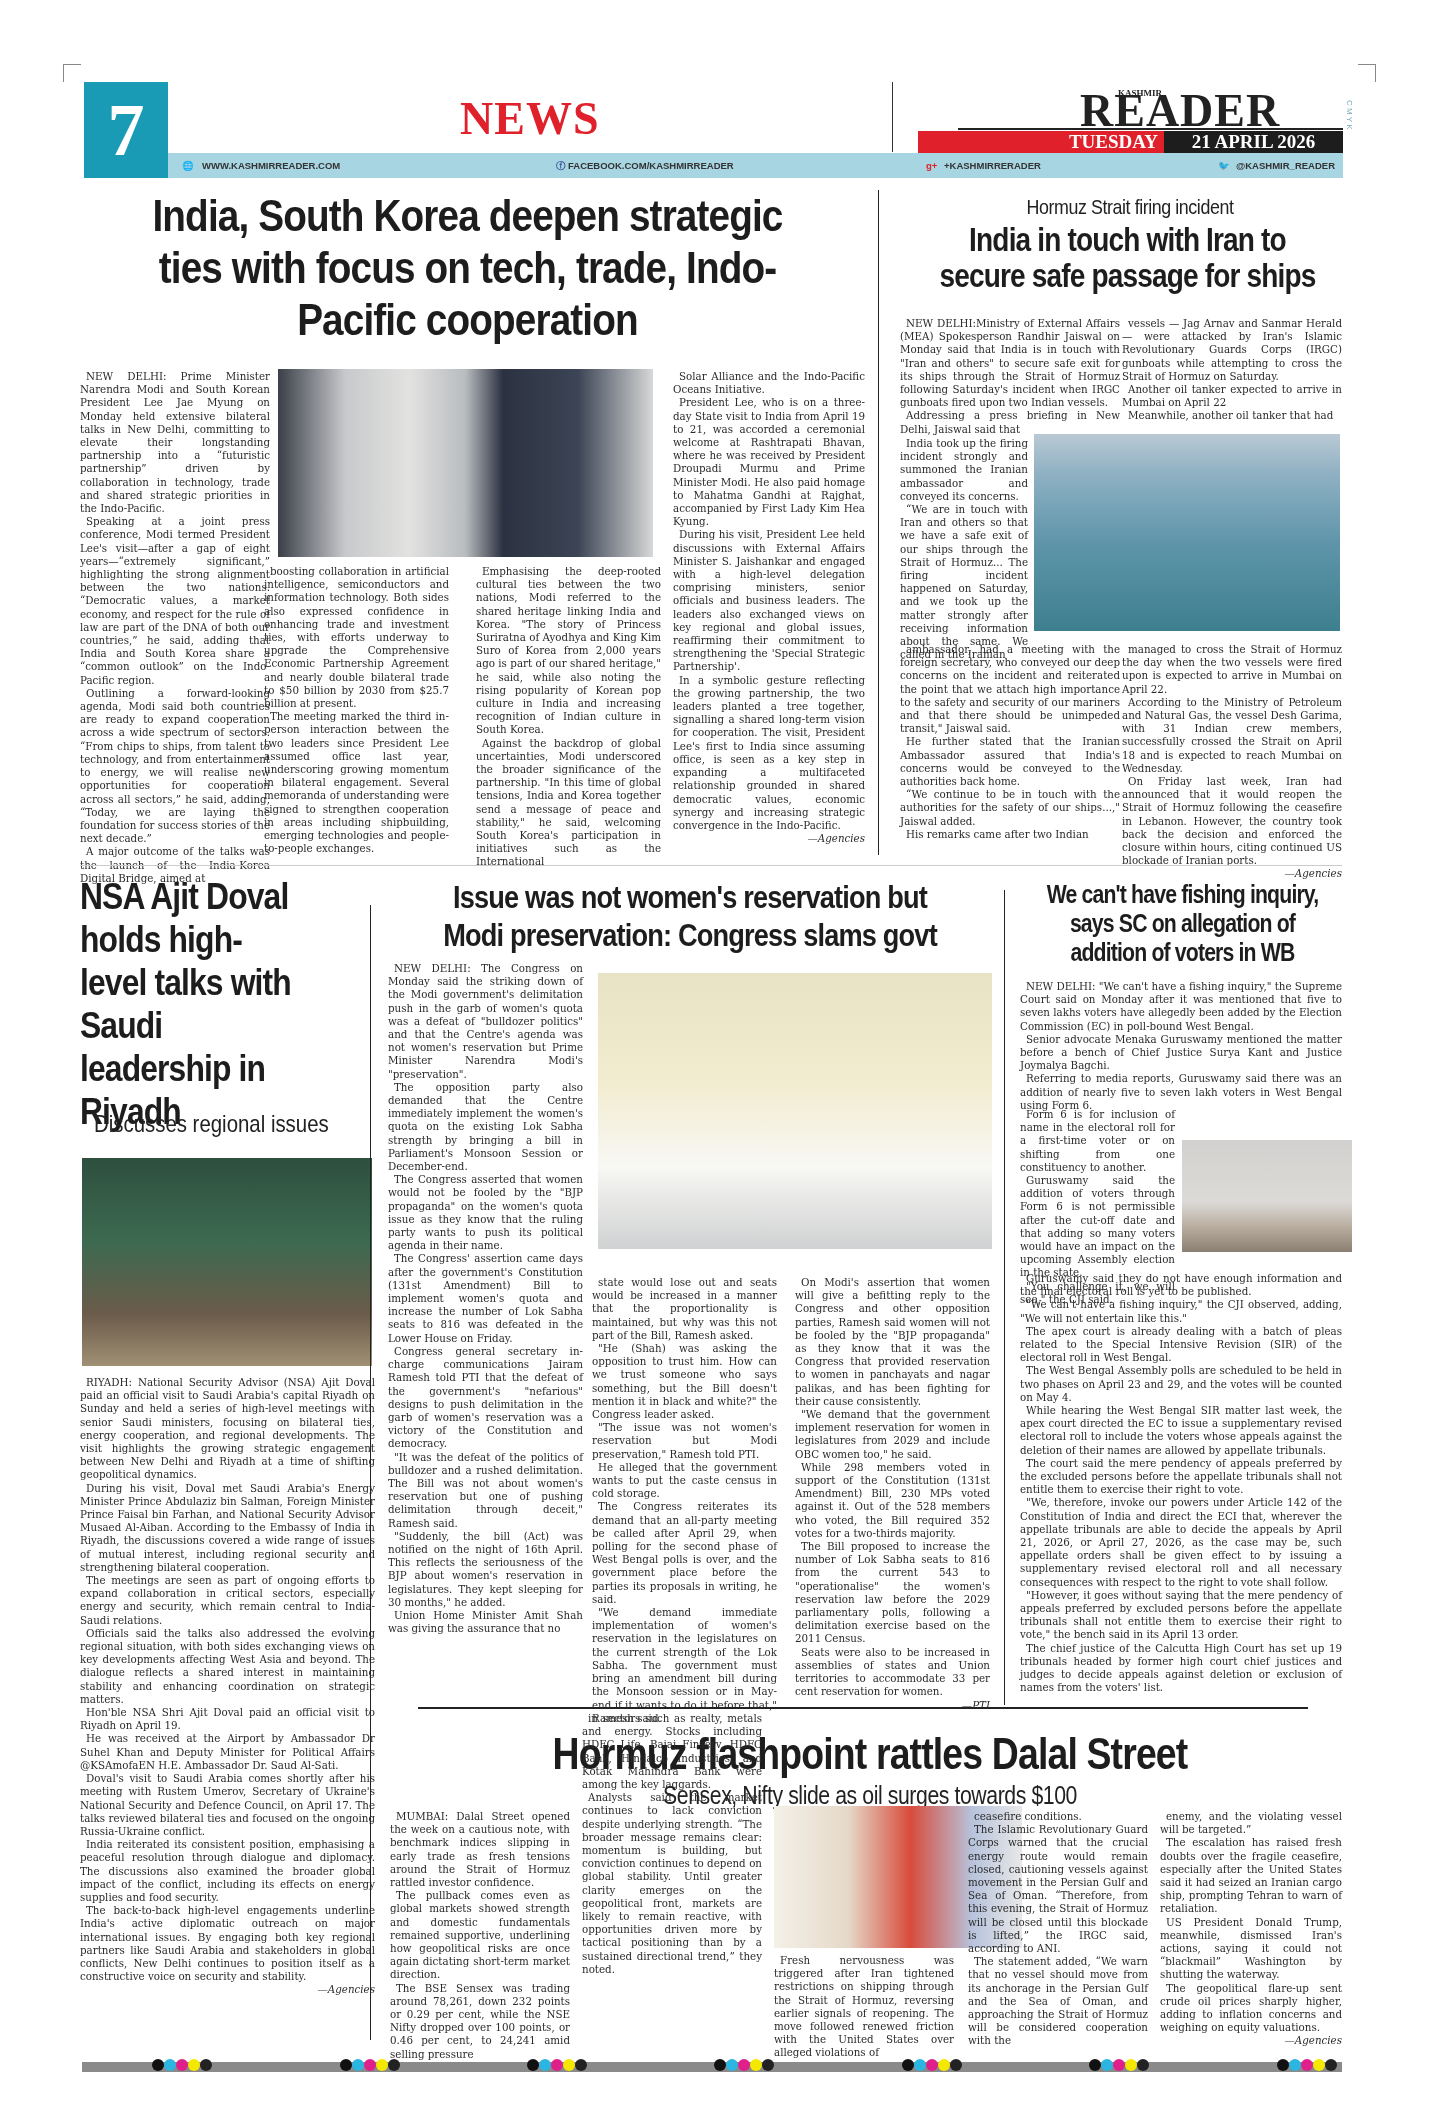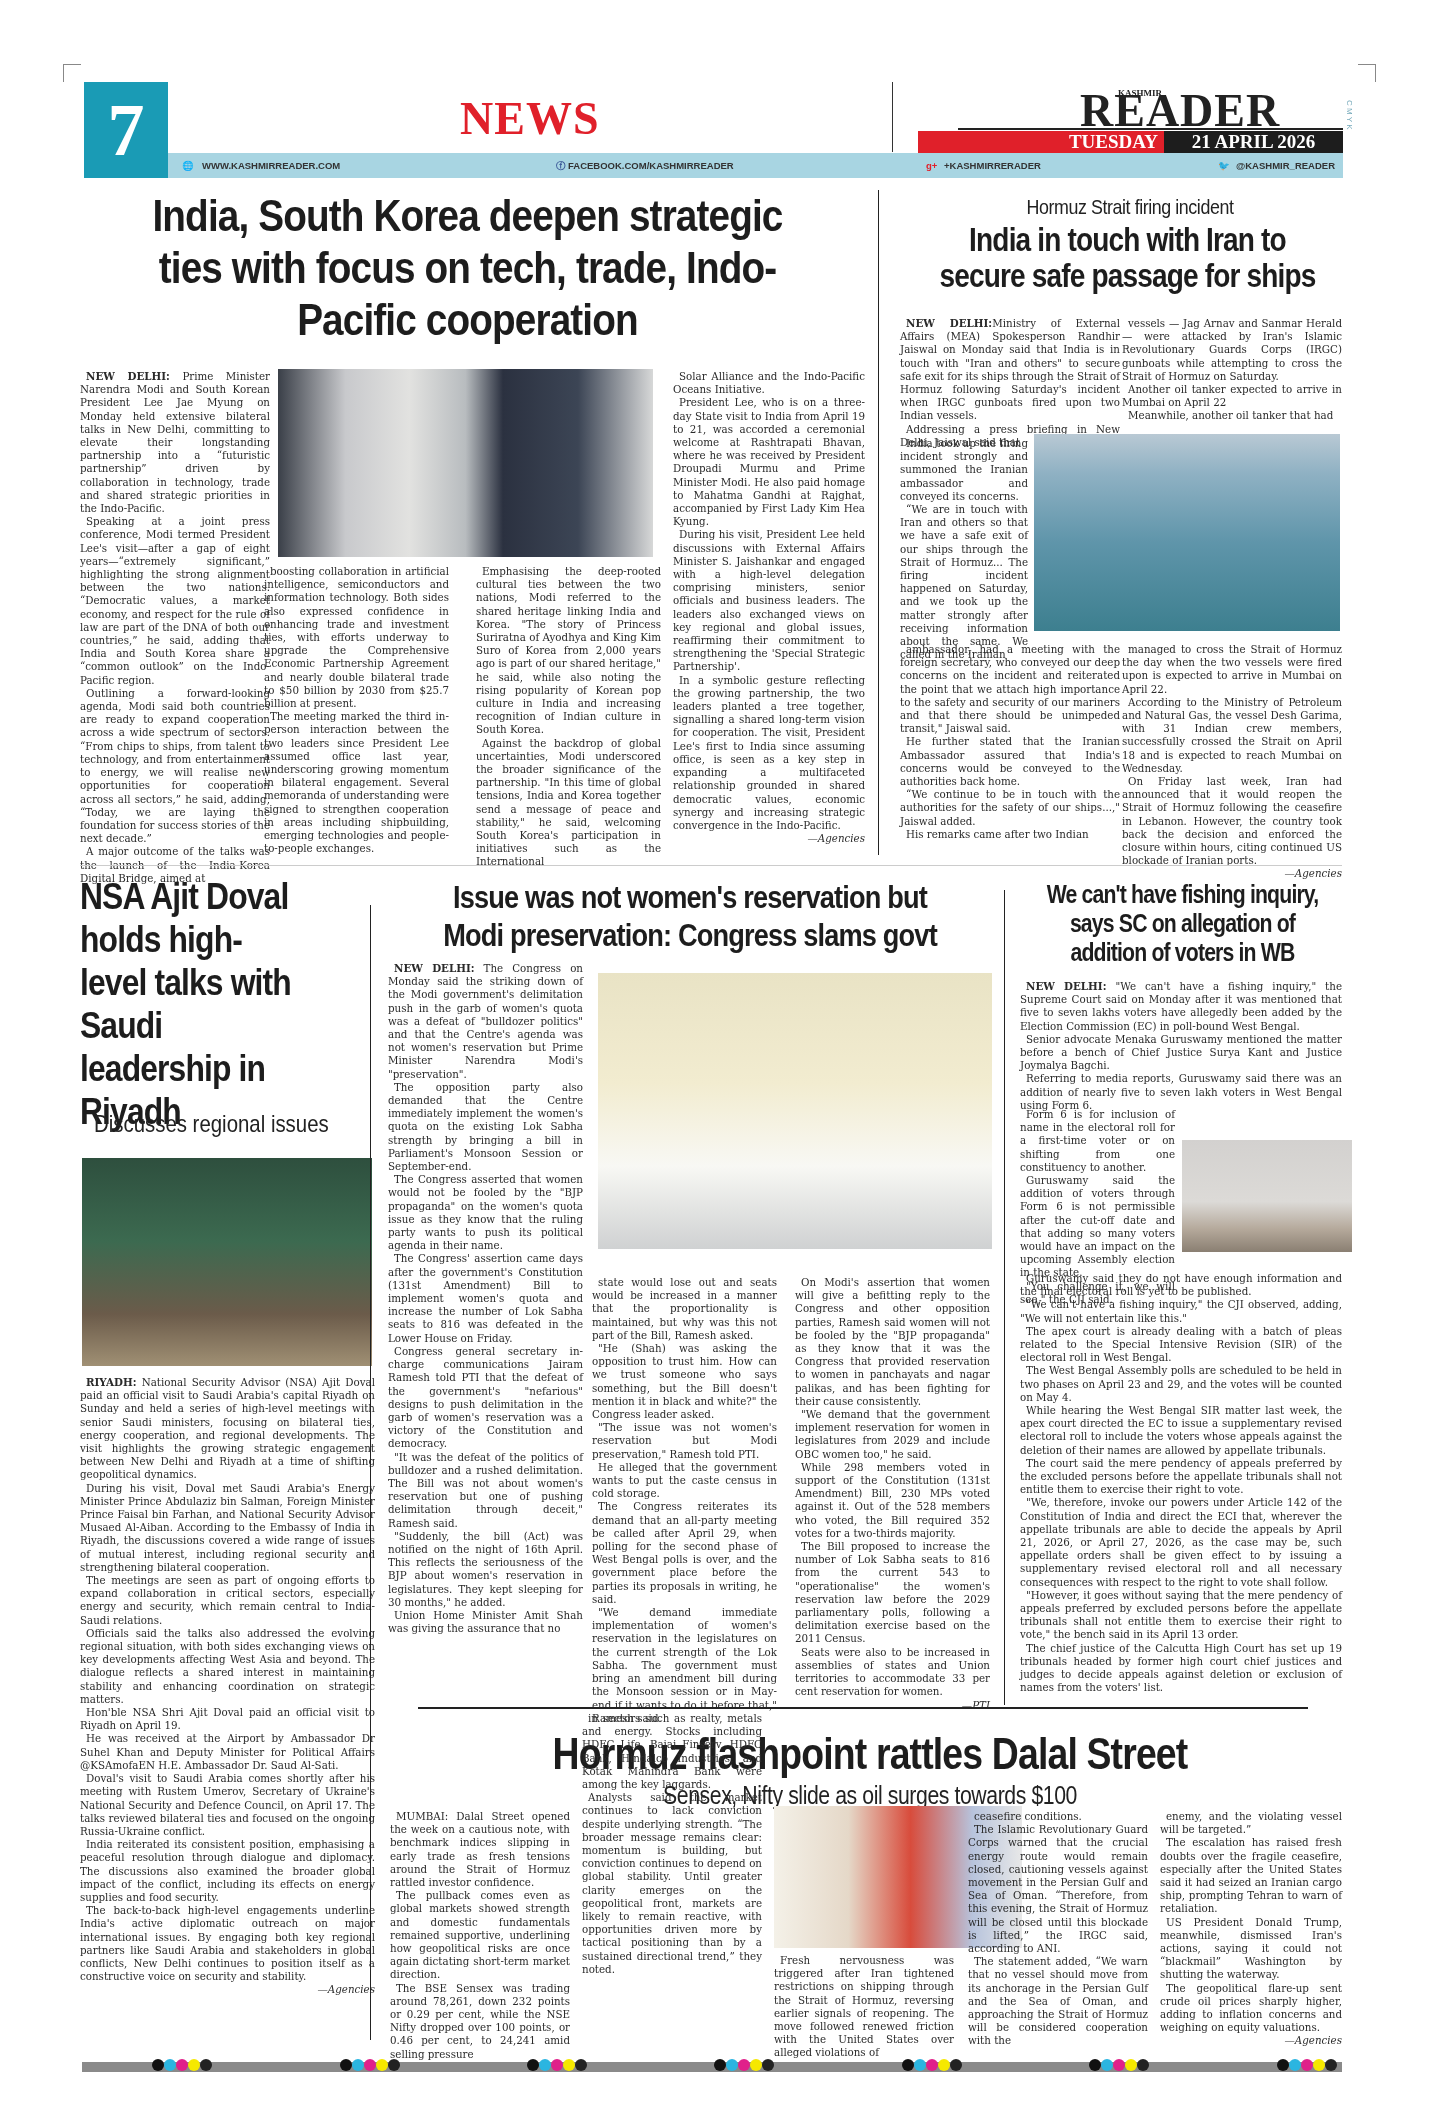--- a/index.html
+++ b/index.html
@@ -18,21 +18,21 @@
 .socbar{left:168px;top:153px;width:1175px;height:25px;background:#a8d5e2;font-family:"Liberation Sans",sans-serif;font-weight:bold;font-size:9.5px;color:#333}
 .socbar span{position:absolute;top:7px}
 .cmyk{left:1345px;top:100px;font-size:8px;color:#7ab;font-family:"Liberation Sans",sans-serif;writing-mode:vertical-rl}
 h1,h2,h3{font-family:"Liberation Sans",sans-serif;font-weight:bold;color:#1d1d1d;letter-spacing:-1px}
 .head1{left:95px;top:190px;width:745px;text-align:center;font-size:45px;line-height:52px;transform:scaleX(.86);transform-origin:center top}
 .kicker{font-family:"Liberation Sans",sans-serif;color:#222;letter-spacing:-.5px}
 .k2{left:920px;top:195px;width:420px;text-align:center;font-size:21px;transform:scaleX(.85)}
 .head2{left:900px;top:222px;width:455px;text-align:center;font-size:33px;line-height:36px;transform:scaleX(.85)}
 .col{position:absolute;font-size:10.3px;line-height:13.2px;text-align:justify;color:#2a2a2a;hyphens:auto}
 .col p{text-indent:6px}
-.col b{font-weight:bold}
+.col b{font-weight:normal}
 .ag{text-align:right;font-style:italic}
 .photo{position:absolute;overflow:hidden}
 .ph-modi{left:278px;top:369px;width:375px;height:188px;background:linear-gradient(90deg,#3a3f48 0%,#c8c9cc 18%,#e2e2e0 35%,#b8bcbf 50%,#2b3140 60%,#3c4555 80%,#d7d8d8 100%)}
 .ph-boats{left:1034px;top:434px;width:306px;height:197px;background:linear-gradient(180deg,#b9c9d4 0%,#8fb1c3 20%,#5f95aa 55%,#3d7f8f 100%)}
 .hr{position:absolute;height:2px;background:#222}
 .vr{position:absolute;width:2px;background:#222}
 .head3{left:80px;top:875px;width:260px;font-size:37px;line-height:43px;transform:scaleX(.86);transform-origin:left top}
 .sub3{left:94px;top:1110px;font-family:"Liberation Sans",sans-serif;font-size:24px;color:#222;transform:scaleX(.85);transform-origin:left top}
 .ph-saudi{left:82px;top:1158px;width:290px;height:208px;background:linear-gradient(180deg,#2e4f3e 0%,#3c6a50 40%,#6b5b4a 75%,#a09074 100%)}
 .head4{left:380px;top:878px;width:620px;text-align:center;font-size:32px;line-height:38px;transform:scaleX(.85)}
@@ -143,21 +143,21 @@
   <p>India reiterated its consistent position, emphasising a peaceful resolution through dialogue and diplomacy. The discussions also examined the broader global impact of the conflict, including its effects on energy supplies and food security.</p>
   <p>The back-to-back high-level engagements underline India's active diplomatic outreach on major international issues. By engaging both key regional partners like Saudi Arabia and stakeholders in global conflicts, New Delhi continues to position itself as a constructive voice on security and stability.</p>
   <div class="ag">—Agencies</div>
 </div>
 <div class="vr" style="left:370px;top:905px;height:1135px;width:1px"></div>
 
 <h2 class="abs head4">Issue was not women's reservation but Modi preservation: Congress slams govt</h2>
 <div class="photo ph-ram" title="Jairam Ramesh at press conference"></div>
 <div class="col" style="left:388px;top:962px;width:195px">
   <p><b>NEW DELHI:</b> <span>The Congress on Monday said the striking down of the Modi government's delimitation push in the garb of women's quota was a defeat of "bulldozer politics" and that the Centre's agenda was not women's reservation but Prime Minister Narendra Modi's "preservation".</span></p>
-  <p>The opposition party also demanded that the Centre immediately implement the women's quota on the existing Lok Sabha strength by bringing a bill in Parliament's Monsoon Session or September-end.</p>
+  <p>The opposition party also demanded that the Centre immediately implement the women's quota on the existing Lok Sabha strength by bringing a bill in Parliament's Monsoon Session or December-end.</p>
   <p>The Congress asserted that women would not be fooled by the "BJP propaganda" on the women's quota issue as they know that the ruling party wants to push its political agenda in their name.</p>
   <p>The Congress' assertion came days after the government's Constitution (131st Amendment) Bill to implement women's quota and increase the number of Lok Sabha seats to 816 was defeated in the Lower House on Friday.</p>
   <p>Congress general secretary in-charge communications Jairam Ramesh told PTI that the defeat of the government's "nefarious" designs to push delimitation in the garb of women's reservation was a victory of the Constitution and democracy.</p>
   <p>"It was the defeat of the politics of bulldozer and a rushed delimitation. The Bill was not about women's reservation but one of pushing delimitation through deceit," Ramesh said.</p>
   <p>"Suddenly, the bill (Act) was notified on the night of 16th April. This reflects the seriousness of the BJP about women's reservation in legislatures. They kept sleeping for 30 months," he added.</p>
   <p>Union Home Minister Amit Shah was giving the assurance that no</p>
 </div>
 <div class="col" style="left:592px;top:1276px;width:185px">
   <p>state would lose out and seats would be increased in a manner that the proportionality is maintained, but why was this not part of the Bill, Ramesh asked.</p>
   <p>"He (Shah) was asking the opposition to trust him. How can we trust someone who says something, but the Bill doesn't mention it in black and white?" the Congress leader asked.</p>

